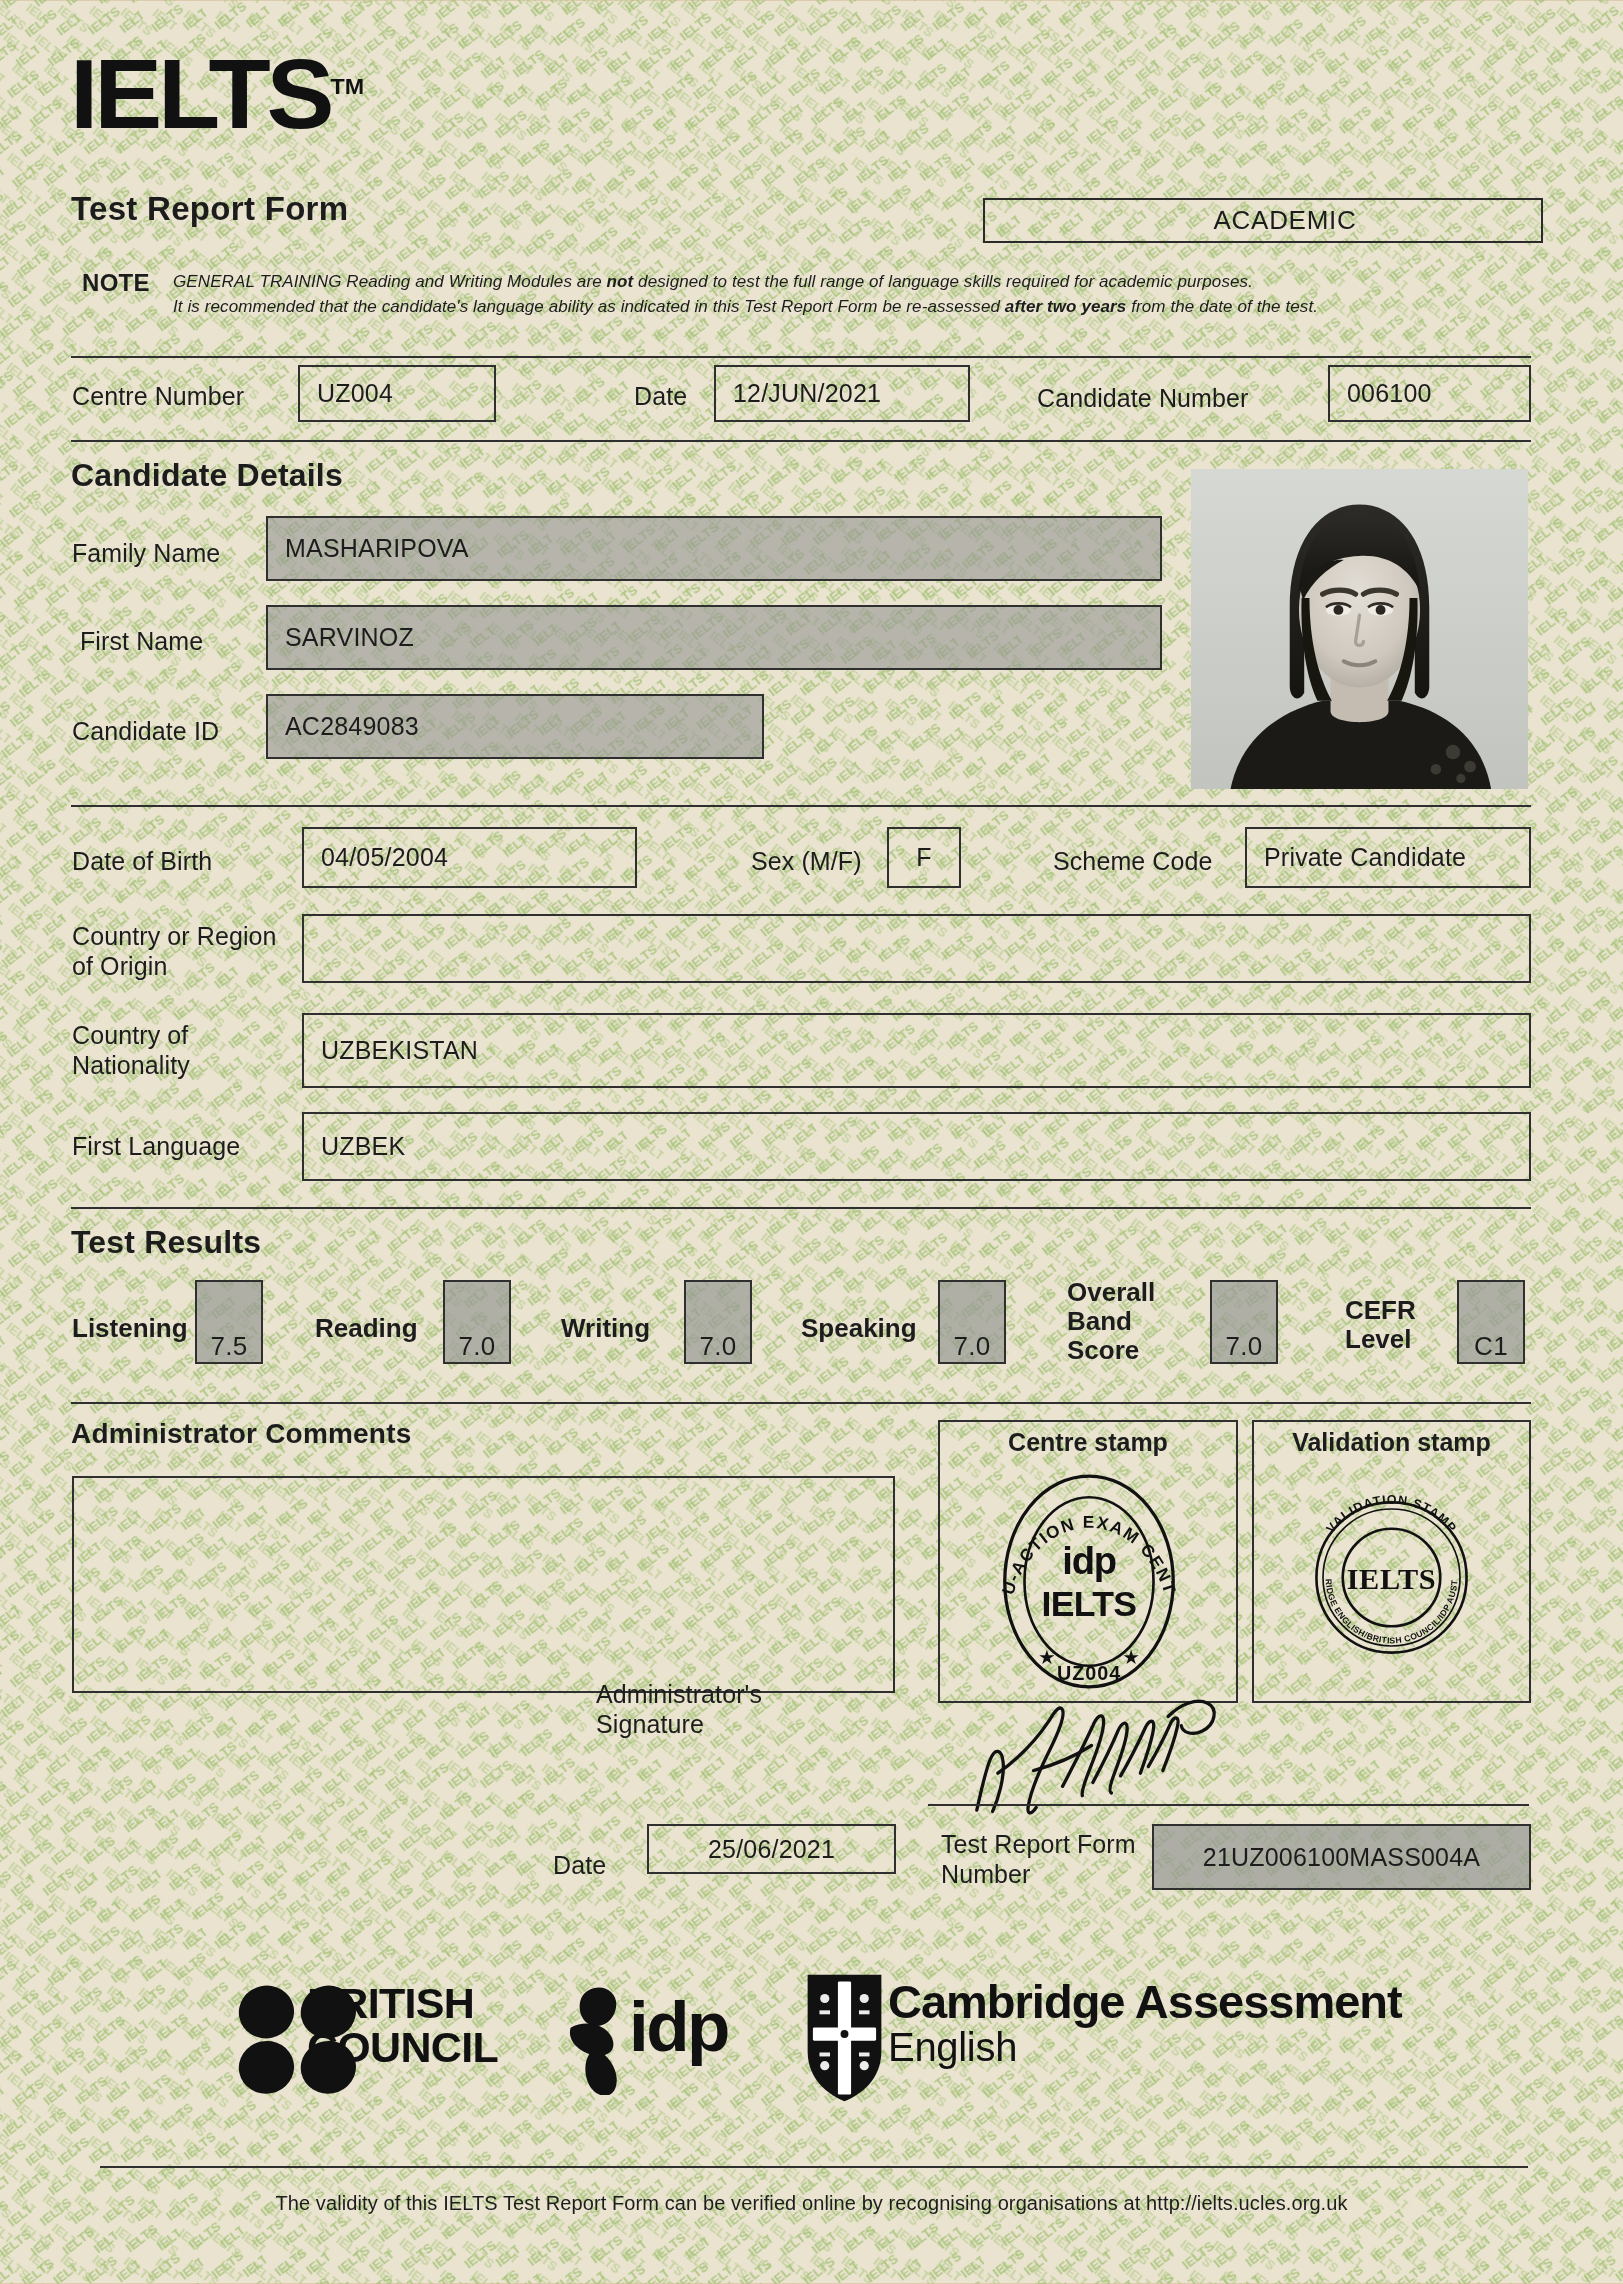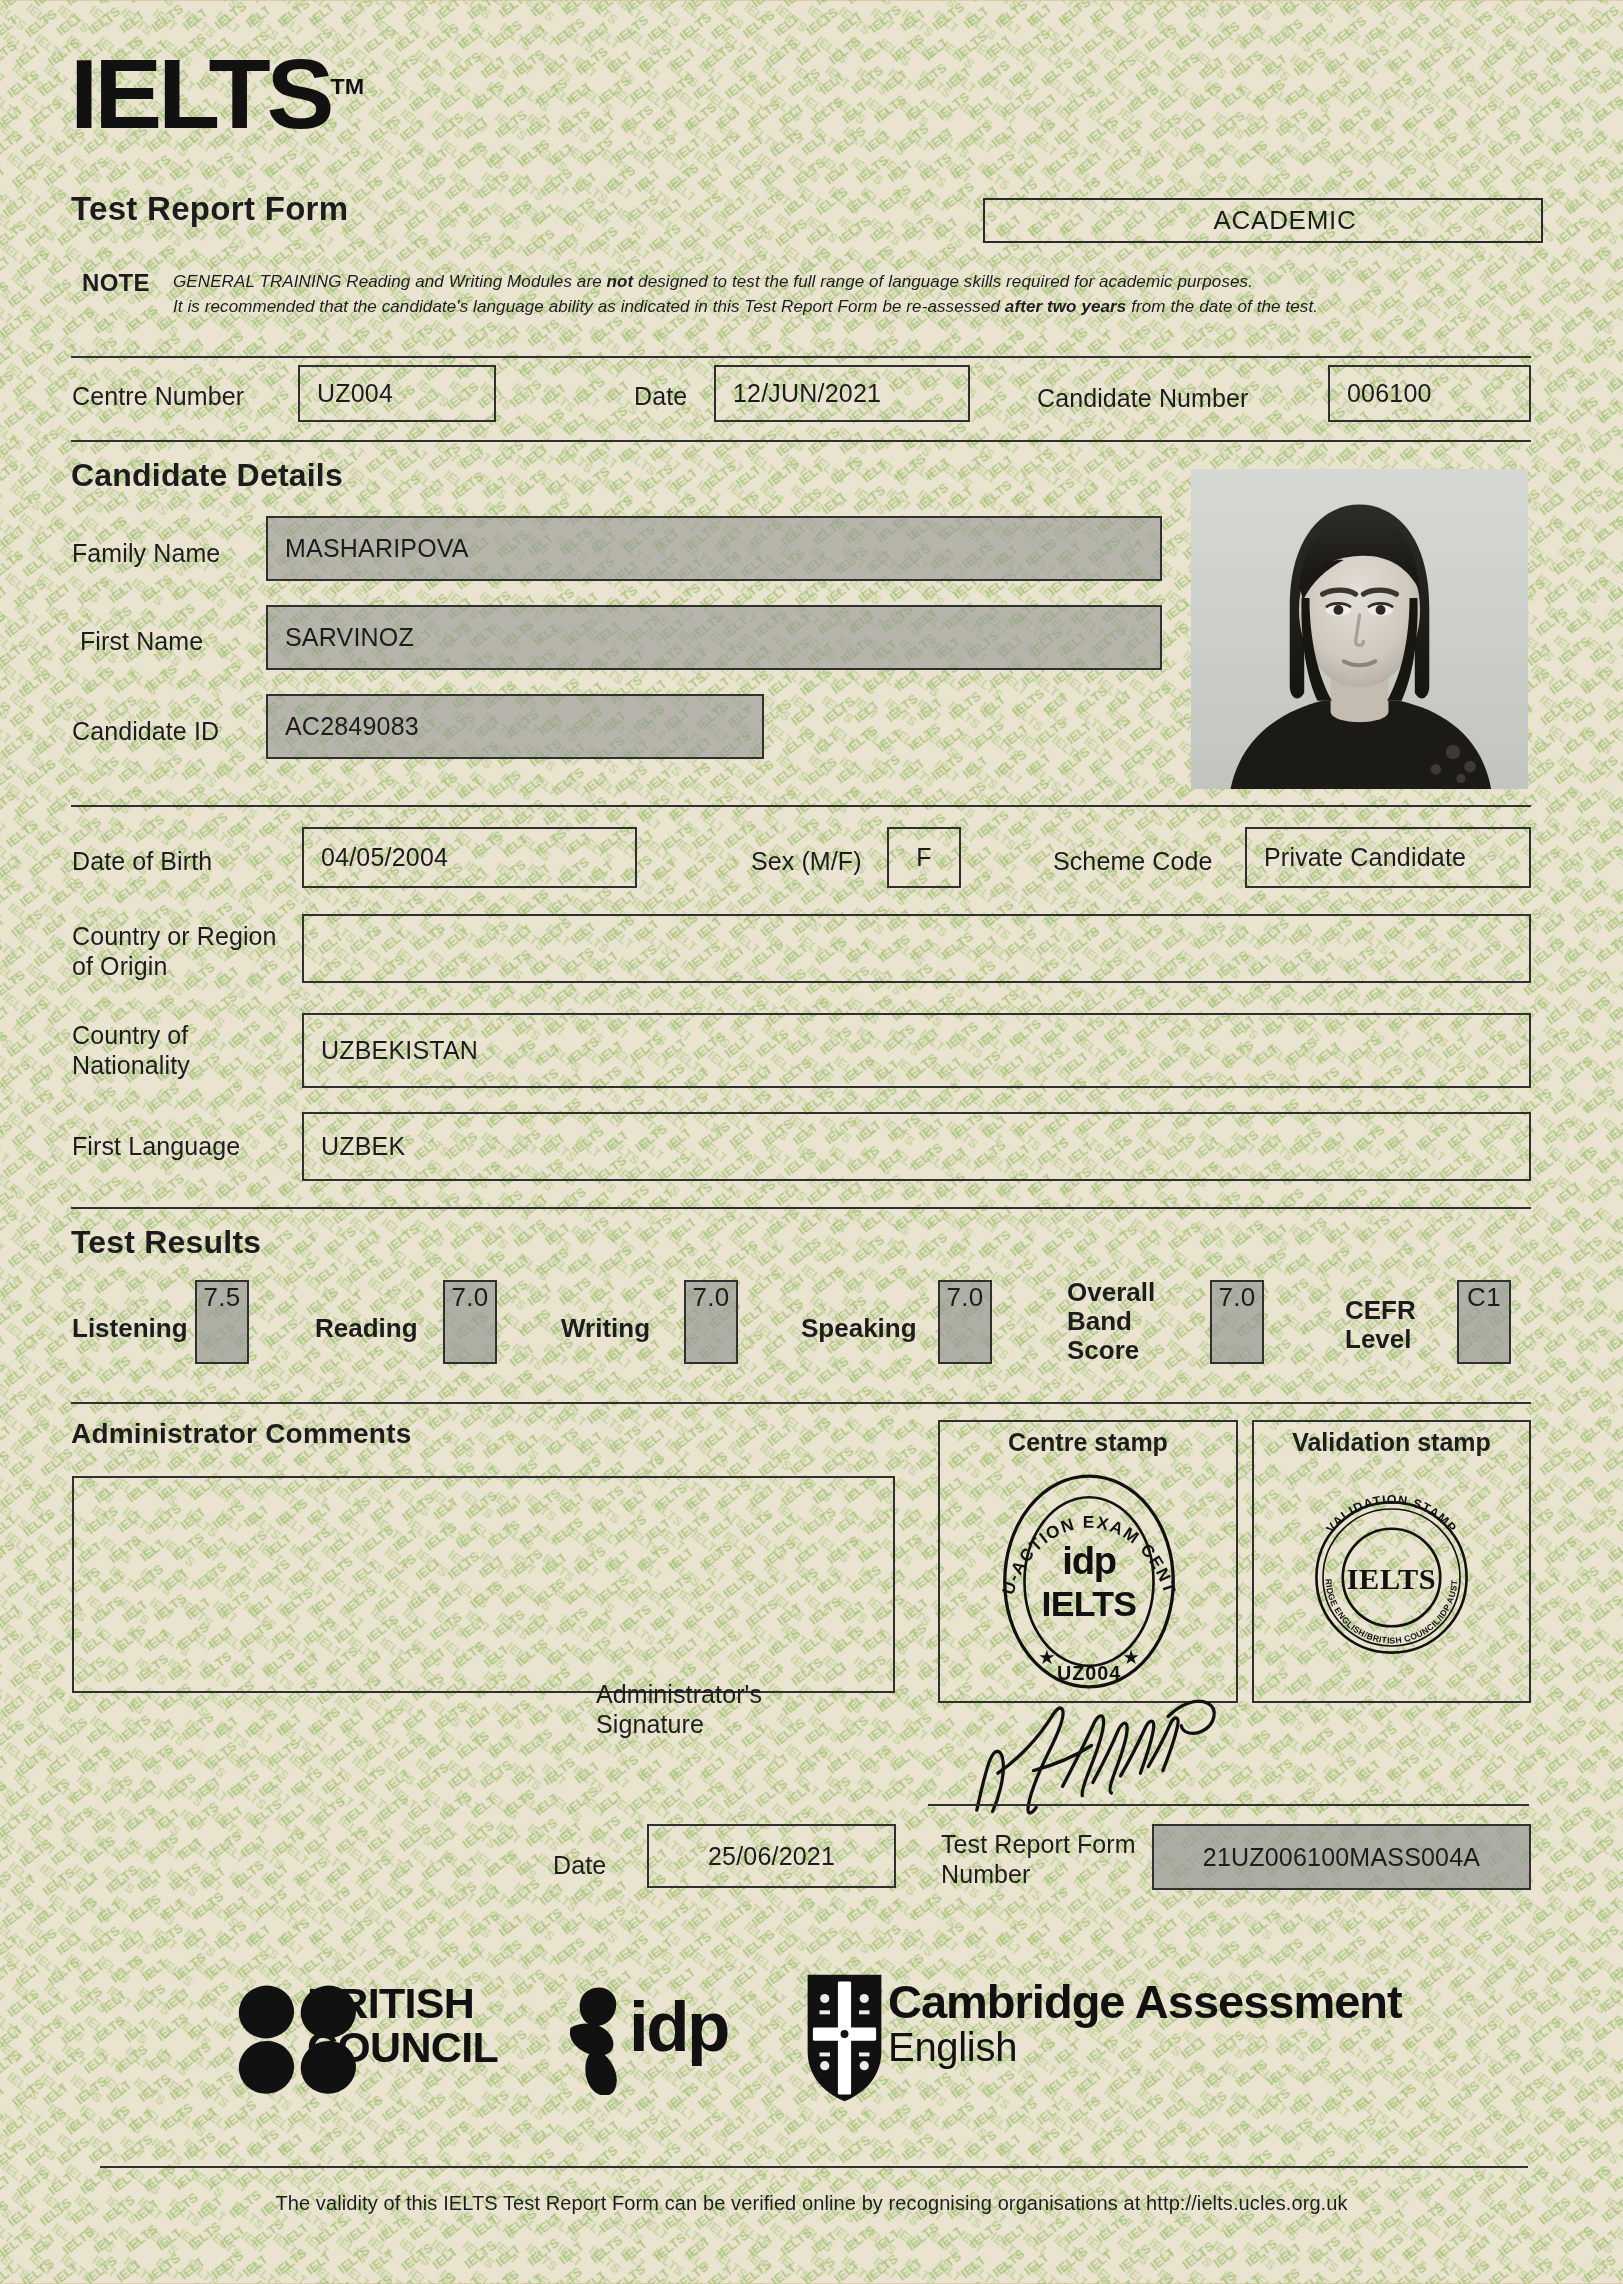--- a/index.html
+++ b/index.html
@@ -140,27 +140,27 @@
     width: 337px;
     height: 320px;
     overflow: hidden;
     background: #c9cbc6;
   }
   .photo svg { display: block; }
 
   
   .score-box {
     position: absolute;
-    width: 54px;
+    width: 68px;
     height: 84px;
     border: 2px solid #2f2f2f;
     box-sizing: border-box;
     background: rgba(150,152,148,0.70);
     display: flex;
-    align-items: flex-start;
+    align-items: flex-end;
     justify-content: center;
     font-size: 26px;
     letter-spacing: 0.3px;
   }
   .score-lbl {
     position: absolute;
     font-size: 26px;
     font-weight: bold;
     line-height: 1.12;
   }
@@ -511,21 +511,21 @@
         <path d="M160 140 C176 110 192 78 206 48 C212 34 220 28 222 38 C224 50 214 82 202 112 C194 132 188 148 190 154"></path>
         <path d="M206 134 C220 108 234 80 244 56 C250 42 258 40 258 52 C258 66 248 96 238 122 C232 138 230 148 234 150"></path>
         <path d="M248 124 C262 100 276 72 286 50 C292 38 300 38 298 52 C296 68 286 98 278 120"></path>
         <path d="M290 110 C304 86 316 62 324 44 C330 32 338 34 334 50 C330 68 320 96 312 116"></path>
         <path d="M320 34 C340 14 364 6 380 14 C396 22 392 46 372 56 C356 64 342 58 340 48"></path>
       </g>
     </svg>
     <div class="sig-line"></div>
 
     <div class="lbl" style="left:553px; top:1851px;">Date</div>
-    <div class="box center" style="left:647px; top:1824px; width:249px; height:64px;">
+    <div class="box center" style="left:647px; top:1824px; width:249px; height:50px;">
       <span>25/06/2021</span>
     </div>
 
     <div class="lbl" style="left:941px; top:1830px;">
       <div>Test Report Form</div>
       <div>Number</div>
     </div>
     <div class="box center shaded" style="left:1152px; top:1824px; width:379px; height:66px; background:rgba(150,152,148,0.72);">
       <span>21UZ006100MASS004A</span>
     </div>

